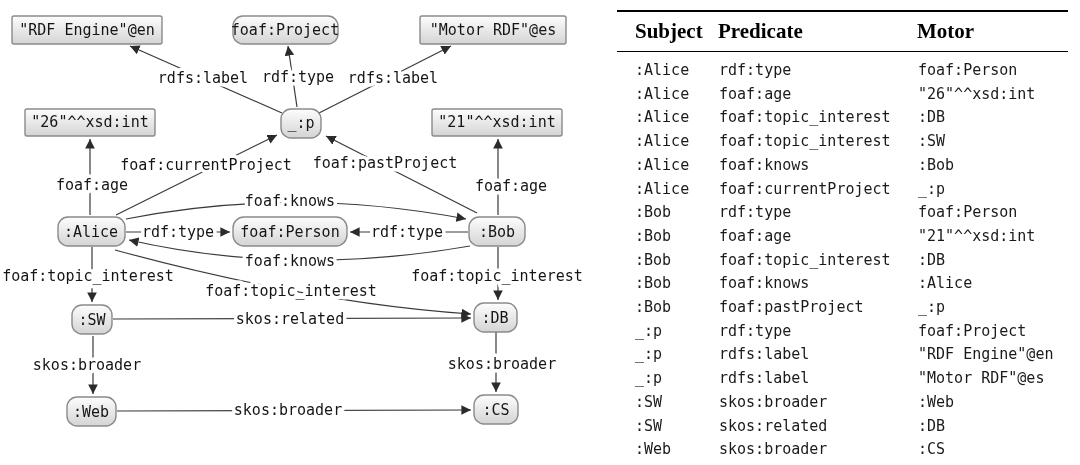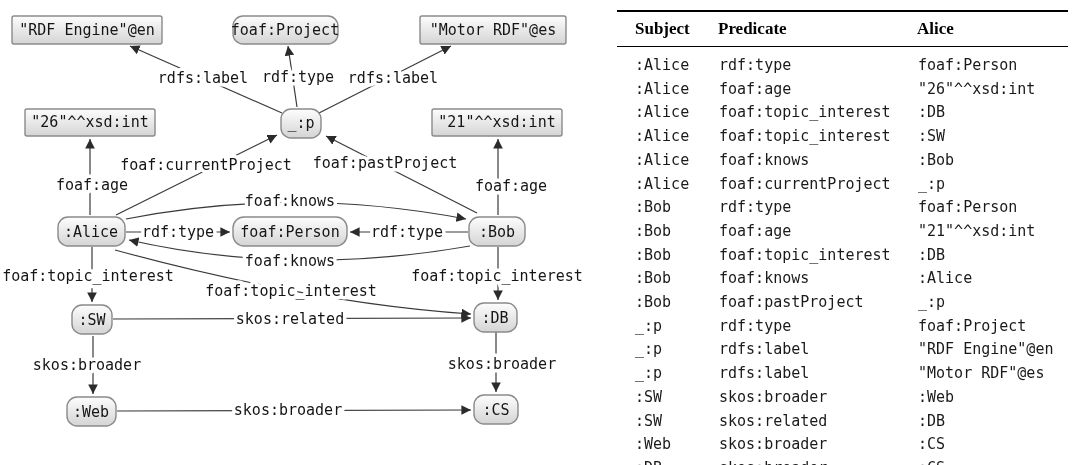--- a/index.html
+++ b/index.html
@@ -9,21 +9,21 @@
   svg text{font-family:"DejaVu Sans Mono",monospace;font-size:15px;fill:#151515;}
   svg text.elabel{stroke:#ffffff;stroke-width:7px;paint-order:stroke;stroke-linejoin:round;text-anchor:middle;}
   svg text.nlabel{text-anchor:middle;}
   .edge{stroke:#3a3a3a;stroke-width:1.2;fill:none;}
   .nodeR{fill:url(#nodeGrad);stroke:#8a8a8a;stroke-width:1.4;}
   
   .triple-table{position:absolute;left:617px;top:10px;width:451px;
                 border-top:2px solid #000;border-bottom:2px solid #000;}
   .triple-table table{width:100%;border-collapse:collapse;table-layout:fixed;}
   .triple-table col.c1{width:101px;}.triple-table col.c2{width:199px;}
-  .triple-table th{font-family:"Liberation Serif",serif;font-weight:bold;font-size:17px;
+  .triple-table th{font-family:"Liberation Serif",serif;font-weight:bold;font-size:21px;
                    text-align:left;padding:7px 0 7px 0;border-bottom:1.5px solid #000;color:#000;}
   .triple-table th.first, .triple-table td.first{padding-left:18px;}
   .triple-table tbody tr:first-child td{padding-top:8px;}
   .triple-table tbody tr:last-child td{padding-bottom:9px;}
   .triple-table td{font-family:"DejaVu Sans Mono",monospace;font-size:15px;line-height:21.7px;
                    color:#1a1a1a;white-space:nowrap;overflow:hidden;}
 </style>
 </head>
 <body>
 
@@ -142,21 +142,21 @@
     <table>
       <colgroup>
           <col class="c1">
           <col class="c2">
           <col class="c3">
         </colgroup>
       <thead>
         <tr>
           <th class="first">Subject</th>
           <th>Predicate</th>
-          <th>Alice</th>
+          <th>Motor</th>
         </tr>
       </thead>
       <tbody>
           <tr>
           <td class="first">:Alice</td>
           <td>rdf:type</td>
           <td>foaf:Person</td>
         </tr>
           <tr>
           <td class="first">:Alice</td>

